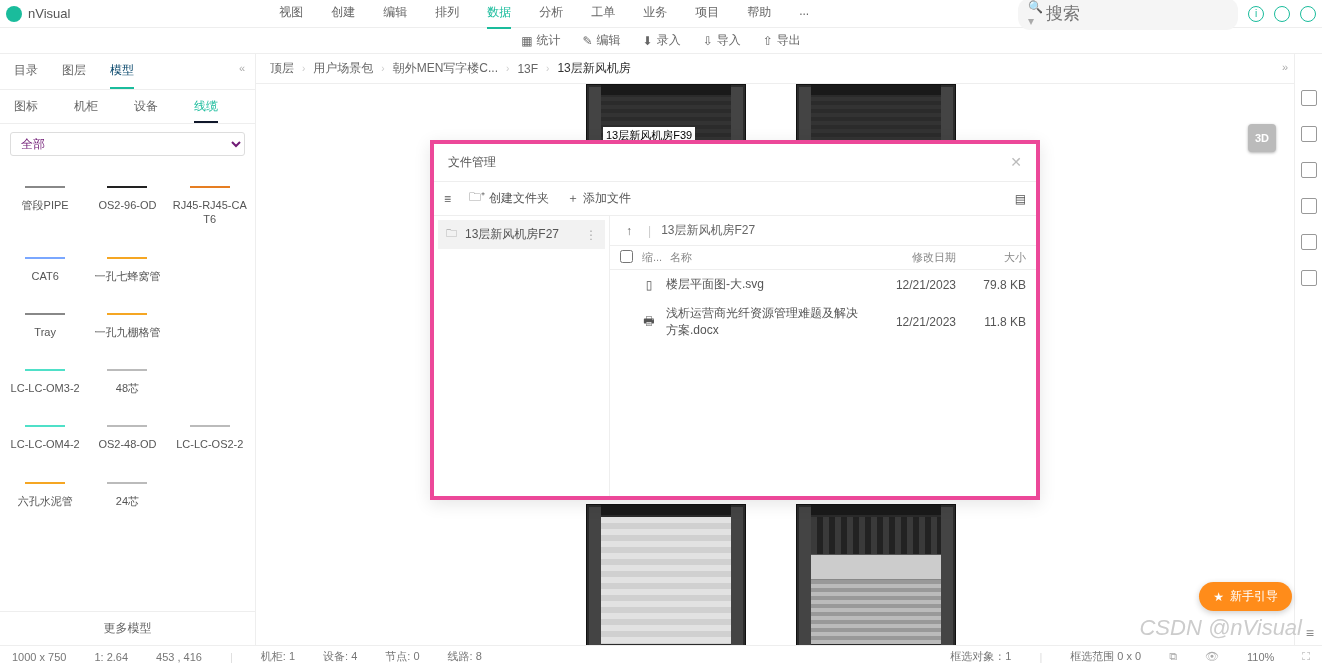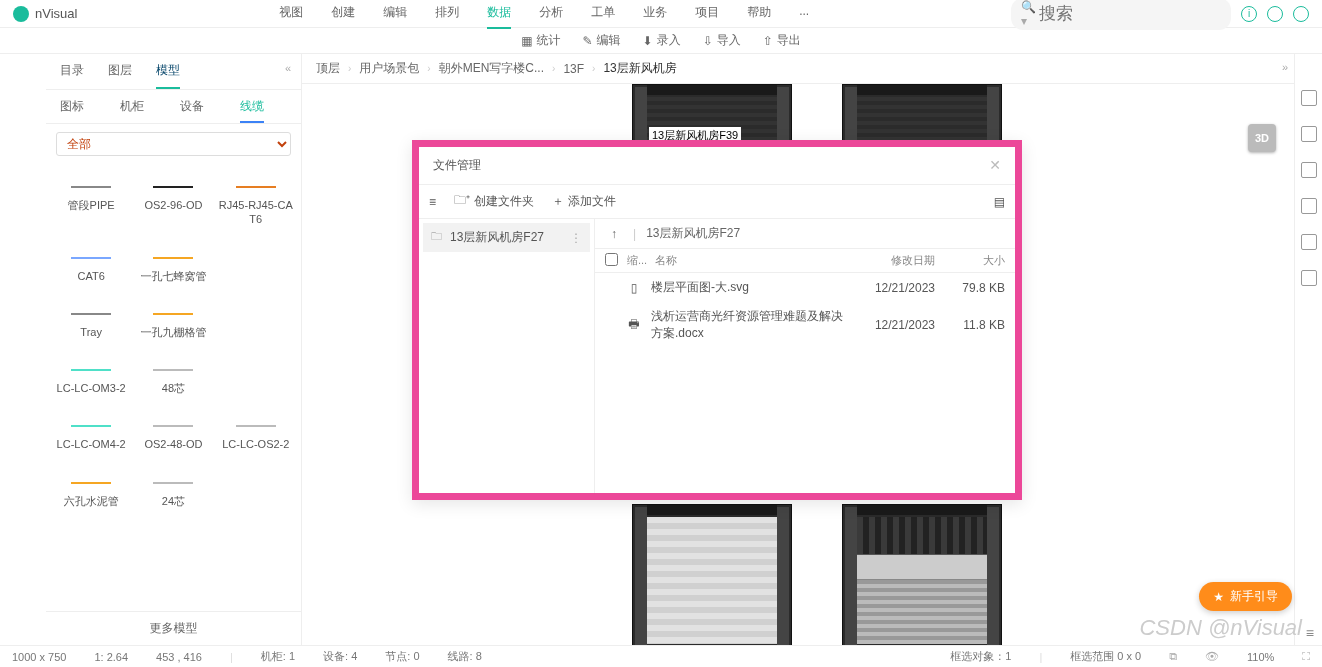--- a/index.html
+++ b/index.html
@@ -1,40 +1,40 @@
 <!DOCTYPE html>
 <html><head>
 <meta charset="utf-8">
 <style>
 * { margin: 0; padding: 0; box-sizing: border-box; }
 body { font-family: "Microsoft YaHei", Arial, sans-serif; font-size: 12px; color: #333; background: #fff; overflow: hidden; width: 1322px; height: 667px; position: relative; }
-.topbar { height: 28px; display: flex; align-items: center; padding: 0 13px; border-bottom: 1px solid #eee; }
+.topbar { height: 28px; display: flex; align-items: center; padding: 0 6px; border-bottom: 1px solid #eee; }
 .logo { display: flex; align-items: center; gap: 6px; color: #555; font-size: 13px; }
 .logo-icon { width: 16px; height: 16px; background: #1abc9c; border-radius: 50%; }
 .main-menu { flex: 1; display: flex; justify-content: center; gap: 28px; }
 .main-menu span { color: #666; cursor: pointer; padding: 6px 0; }
 .main-menu span.active { color: #1abc9c; border-bottom: 2px solid #1abc9c; }
 .header-right { display: flex; align-items: center; gap: 10px; }
 .search-wrap { display: flex; align-items: center; background: #f5f5f5; border-radius: 12px; padding: 2px 10px; width: 220px; }
 .search-wrap input { border: none; background: transparent; outline: none; font-size: 17px; padding: 3px; flex: 1; }
 .hicon { width: 16px; height: 16px; border: 1.5px solid #1abc9c; border-radius: 50%; display: inline-block; }
 .hicon.user { border-color: #1abc9c; }
 .subbar { height: 26px; display: flex; align-items: center; justify-content: center; gap: 22px; border-bottom: 1px solid #eee; color: #666; font-size: 12px; }
 .subbar span { cursor: pointer; display: flex; align-items: center; gap: 4px; }
 .body-wrap { display: flex; height: calc(667px - 28px - 26px - 22px); }
-.left-panel { width: 256px; border-right: 1px solid #eee; display: flex; flex-direction: column; margin-left: 46px; }
+.left-panel { width: 256px; border-right: 1px solid #eee; display: flex; flex-direction: column; }
 .tabs { display: flex; padding: 8px 14px 0; gap: 24px; border-bottom: 1px solid #eee; position: relative; }
 .tabs span { padding-bottom: 8px; cursor: pointer; color: #666; }
 .tabs span.active { color: #0c4a6e; border-bottom: 2px solid #1abc9c; }
 .tabs .collapse { position: absolute; right: 10px; color: #aaa; cursor: pointer; font-size: 11px; }
 .subtabs { display: flex; padding: 8px 14px 0; gap: 36px; border-bottom: 1px solid #eee; }
 .subtabs span { padding-bottom: 6px; cursor: pointer; color: #666; font-size: 12px; }
-.subtabs span.active { color: #1abc9c; border-bottom: 2px solid #3b82f6; }
+.subtabs span.active { color: #1abc9c; border-bottom: 2px solid #0f172a; }
 .sel { margin: 8px 10px; }
-.sel select { width: 100%; border: 1px solid #ddd; border-radius: 3px; padding: 3px 6px; font-size: 12px; color: #c2410c; background: #fff; }
+.sel select { width: 100%; border: 1px solid #ddd; border-radius: 3px; padding: 3px 6px; font-size: 12px; color: #701a75; background: #fff; }
 .palette { flex: 1; overflow-y: auto; padding: 6px 4px 0; }
 .prow { display: flex; }
 .pcell { width: 33.33%; text-align: center; padding: 6px 4px 14px; }
 .swatch { width: 40px; height: 2px; margin: 10px auto 10px; }
 .plabel { font-size: 11px; color: #555; line-height: 1.3; word-break: break-all; }
 .more { text-align: center; padding: 8px 0; border-top: 1px solid #eee; color: #666; cursor: pointer; }
 .canvas { flex: 1; position: relative; background: #fafafa; }
 .crumbs { height: 30px; background: #fff; border-bottom: 1px solid #eee; display: flex; align-items: center; padding: 0 14px; gap: 8px; color: #666; }
 .crumbs span { cursor: pointer; }
 .crumbs .sep { color: #ccc; font-size: 10px; }
@@ -43,21 +43,21 @@
 .stage { position: absolute; inset: 30px 0 0 0; background: #fff; }
 .rack { position: absolute; background: #2b2b2b; border: 1px solid #111; }
 .rack .rail { position: absolute; top: 2px; bottom: 2px; width: 12px; background: #444; }
 .rack .rail.l { left: 2px; } .rack .rail.r { right: 2px; }
 .rack .hdr { position: absolute; top: 0; left: 14px; right: 14px; height: 10px; background: #1a1a1a; }
 .rack .body { position: absolute; top: 12px; bottom: 4px; left: 14px; right: 14px; background: repeating-linear-gradient(#333, #333 4px, #2b2b2b 4px, #2b2b2b 8px); }
 .racklabel { position: absolute; background: #fff; color: #000; font-size: 11px; padding: 1px 3px; }
 .btn3d { position: absolute; right: 18px; top: 40px; width: 28px; height: 28px; background: #bbb; display: flex; align-items: center; justify-content: center; border-radius: 4px; color: #fff; font-size: 11px; font-weight: bold; box-shadow: 0 1px 3px rgba(0,0,0,0.3); cursor: pointer; }
 .right-rail { width: 28px; background:#fff; border-left: 1px solid #eee; display: flex; flex-direction: column; align-items: center; padding-top: 36px; gap: 20px; }
 .right-rail .ric { width: 16px; height: 16px; border: 1.5px solid #999; border-radius: 2px; cursor: pointer; }
-.dialog { position: absolute; left: 412px; top: 140px; width: 610px; height: 360px; background: #fff; border: 7px solid #ec4899; box-shadow: 0 4px 16px rgba(0,0,0,0.1); display: flex; flex-direction: column; }
+.dialog { position: absolute; left: 430px; top: 140px; width: 610px; height: 360px; background: #fff; border: 4px solid #ec4899; box-shadow: 0 4px 16px rgba(0,0,0,0.1); display: flex; flex-direction: column; }
 .dlg-head { padding: 10px 14px; display: flex; justify-content: space-between; color: #555; }
 .dlg-close { color: #bbb; cursor: pointer; font-size: 14px; }
 .dlg-tool { border-top: 1px solid #eee; border-bottom: 1px solid #eee; padding: 6px 10px; display: flex; align-items: center; gap: 18px; color: #555; }
 .dlg-tool .ticon { cursor: pointer; display: flex; align-items: center; gap: 4px; }
 .dlg-tool .spacer { flex: 1; }
 .dlg-body { flex: 1; display: flex; }
 .tree { width: 176px; border-right: 1px solid #eee; padding: 4px; }
 .tree-item { background: #f2f2f2; padding: 5px 8px; display: flex; align-items: center; gap: 8px; color: #555; cursor: pointer; }
 .tree-item .fold { font-size: 11px; color: #888; }
 .tree-item .dots { margin-left: auto; color: #aaa; }

